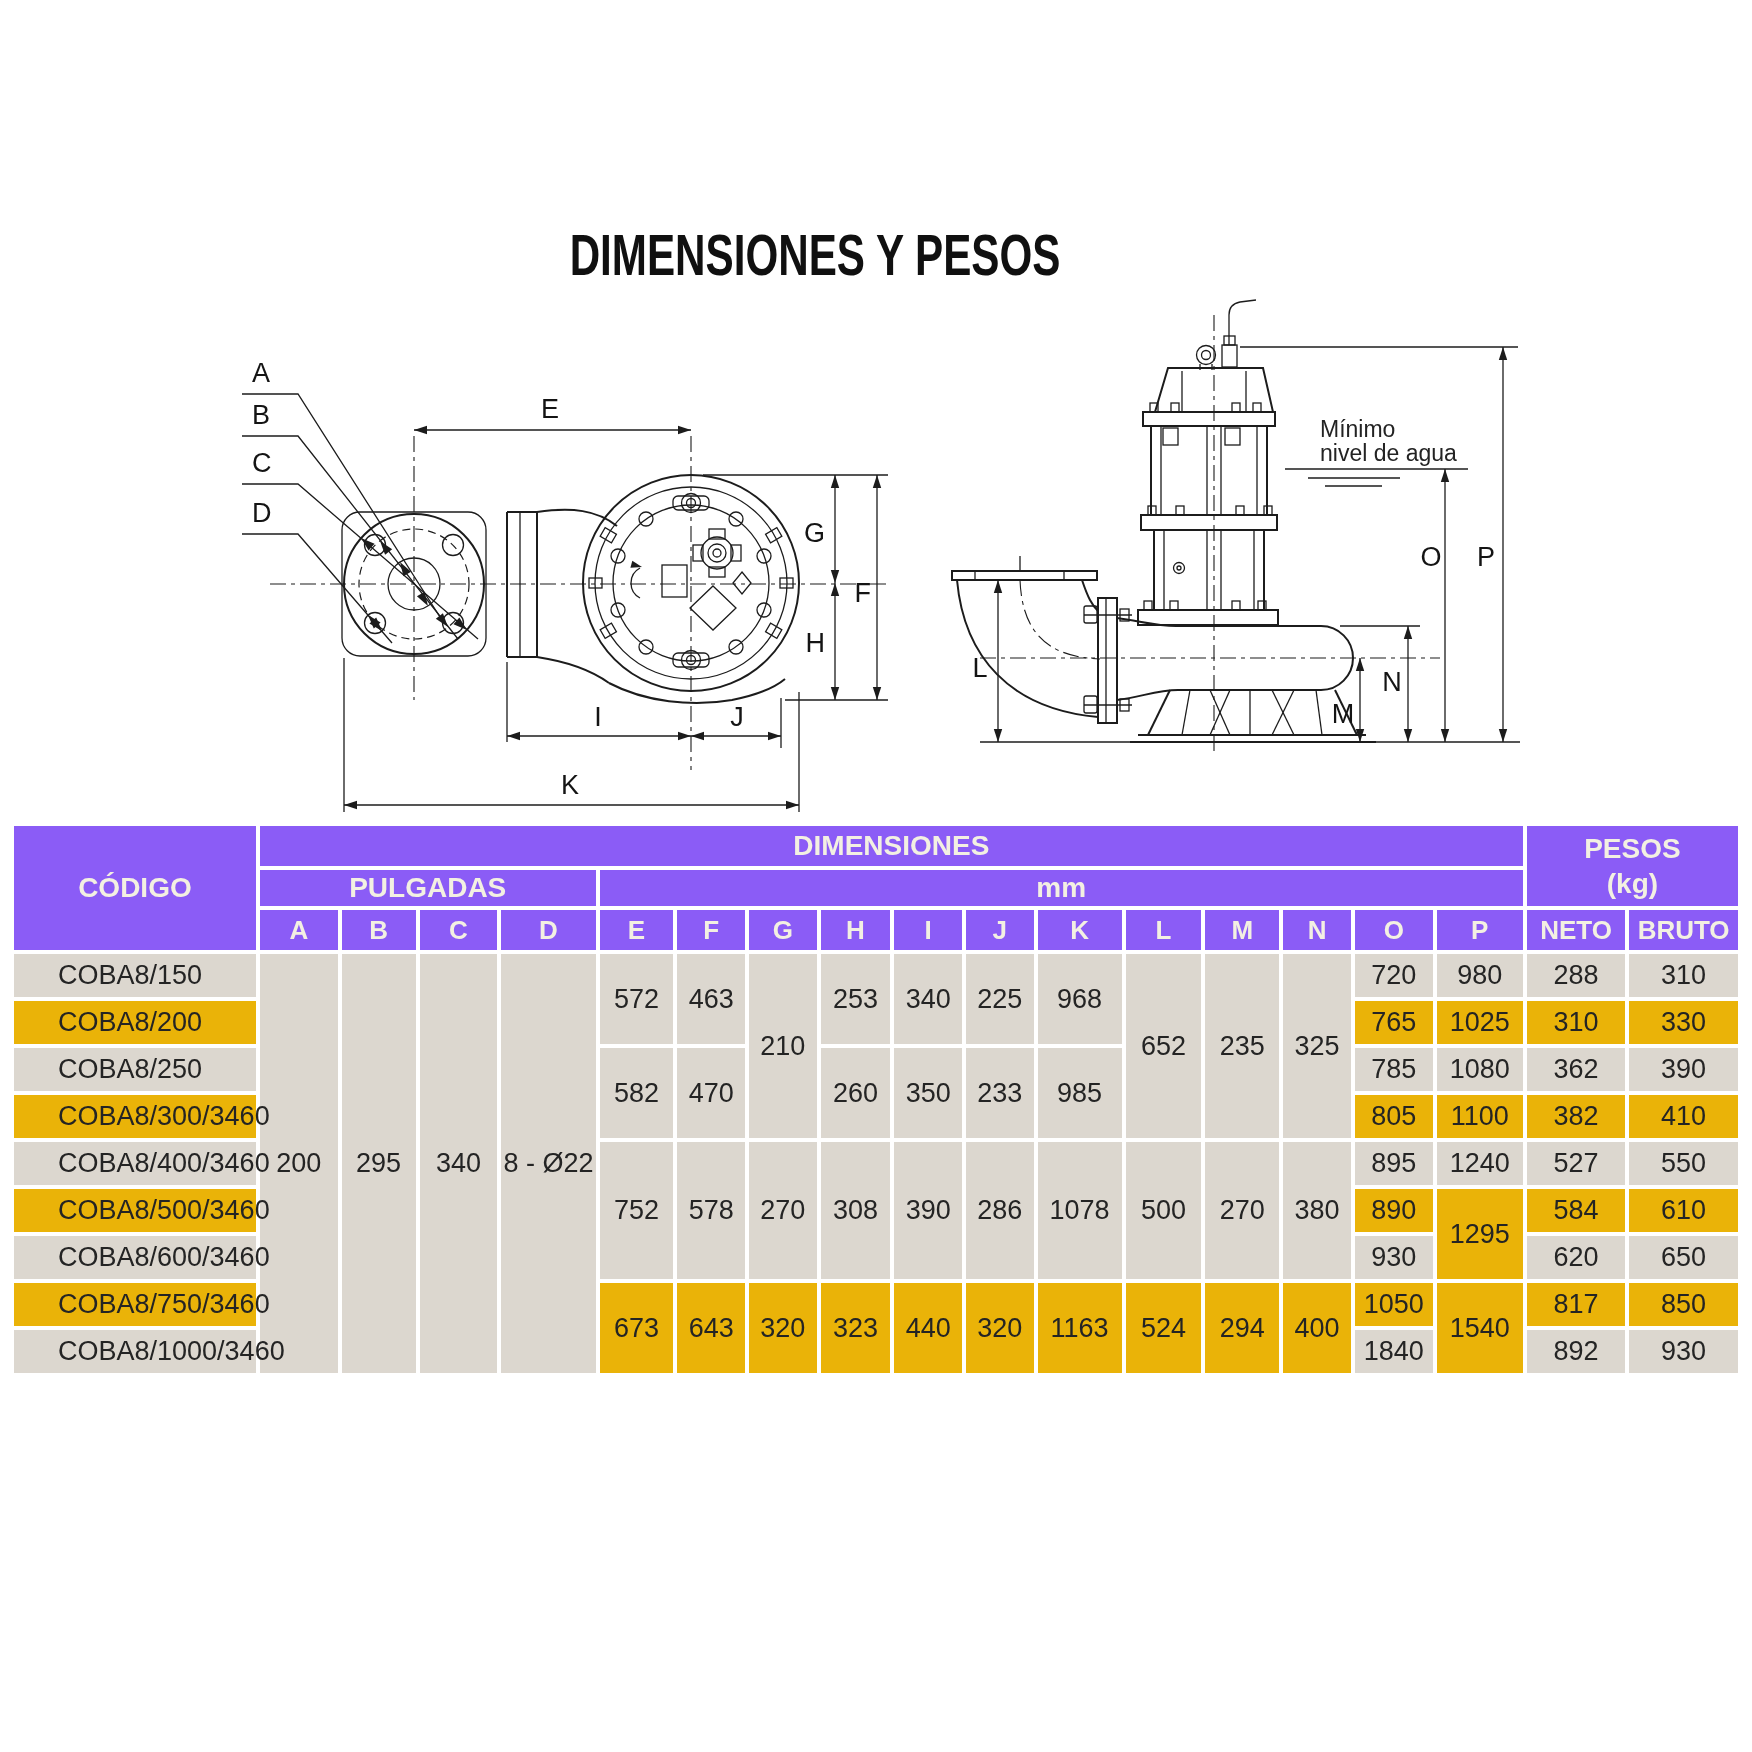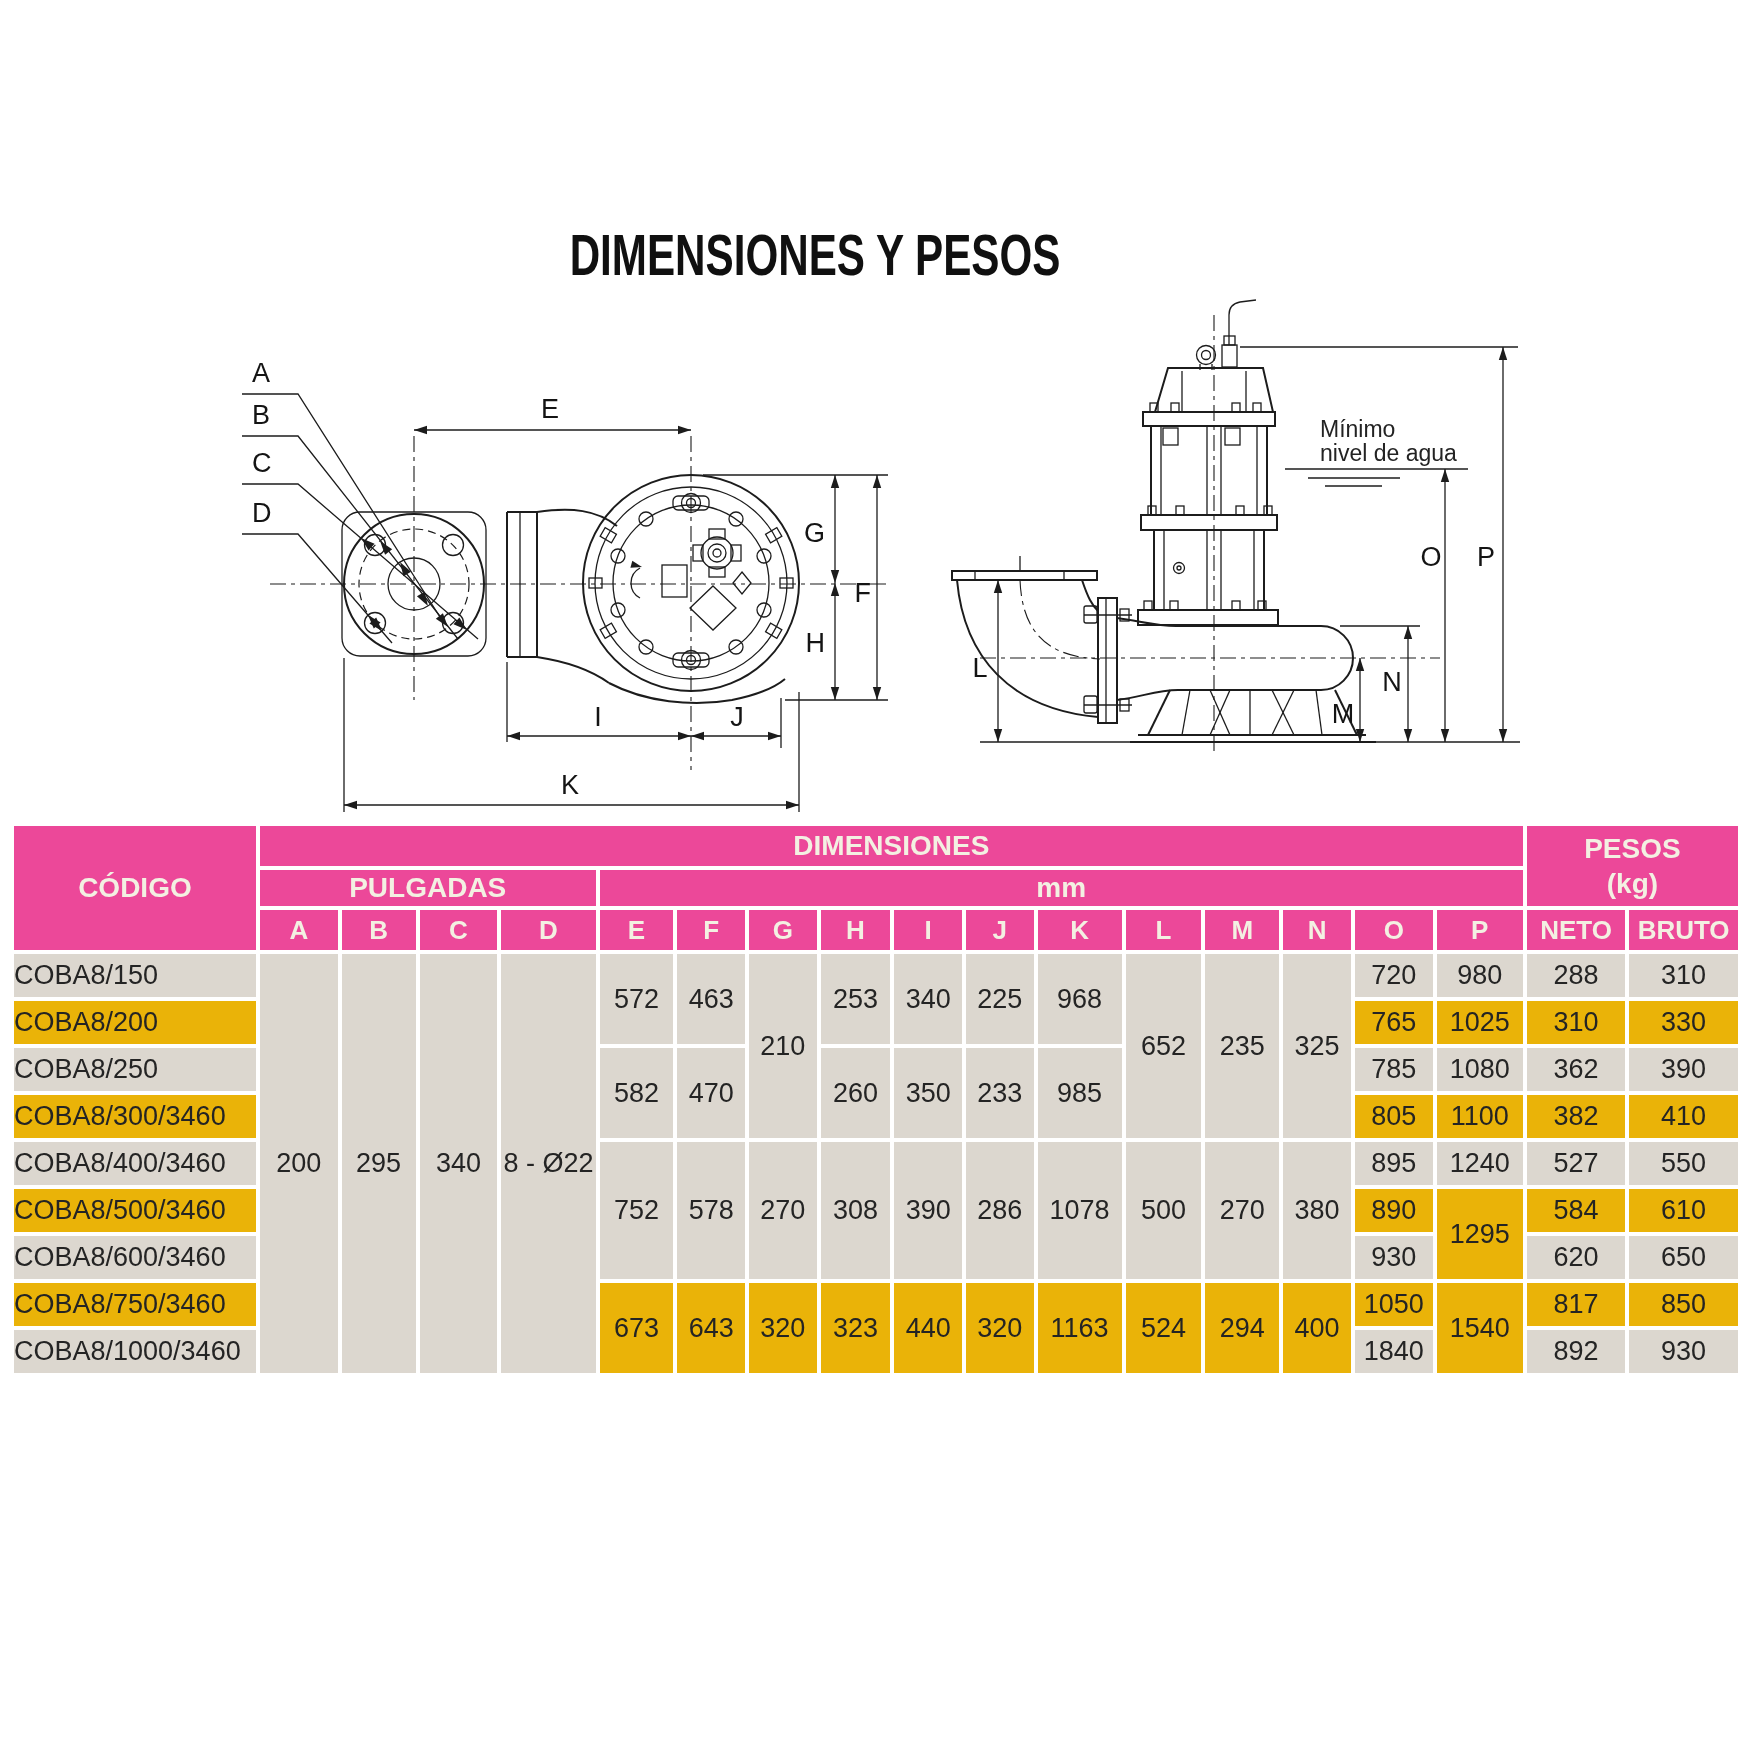--- a/index.html
+++ b/index.html
@@ -19,27 +19,27 @@
   .dim { fill:none; stroke:#1c1c1c; stroke-width:1.3; }
   .cl  { fill:none; stroke:#1c1c1c; stroke-width:1.1; stroke-dasharray:16 5 4 5; }
   .dsh { fill:none; stroke:#1c1c1c; stroke-width:1.2; stroke-dasharray:8 5; }
   .arr { fill:#1c1c1c; stroke:none; }
   text.dl { font-size:27px; fill:#141414; }
   text.note { font-size:23px; fill:#232323; }
 
   .tableWrap { position:absolute; left:10px; top:822px; }
   table { border-collapse:separate; border-spacing:4px; table-layout:fixed; width:1732px; }
   th, td { padding:0; margin:0; }
-  thead th { background:#ec4899; color:#F3F0E2; font-weight:bold; font-size:26px; text-align:center; }
+  thead th { background:#8b5cf6; color:#F3F0E2; font-weight:bold; font-size:26px; text-align:center; }
   thead th.hdr-big { font-size:28px; }
   thead th.pesos { line-height:1.25; }
   tr.h1 { height:40px; } tr.h2 { height:36px; } tr.h3 { height:40px; }
   tbody tr { height:43px; }
   td { text-align:center; font-size:27px; color:#242424; vertical-align:middle; }
-  td.codigo { text-align:left; }
+  td.codigo { text-align:left; padding-left:44px; }
   .dark  { background:#DCD7CF; }
   .light { background:#eab308; }
 </style>
 </head>
 <body>
 
 <div>
 
   <div class="title">DIMENSIONES Y PESOS</div>
 

